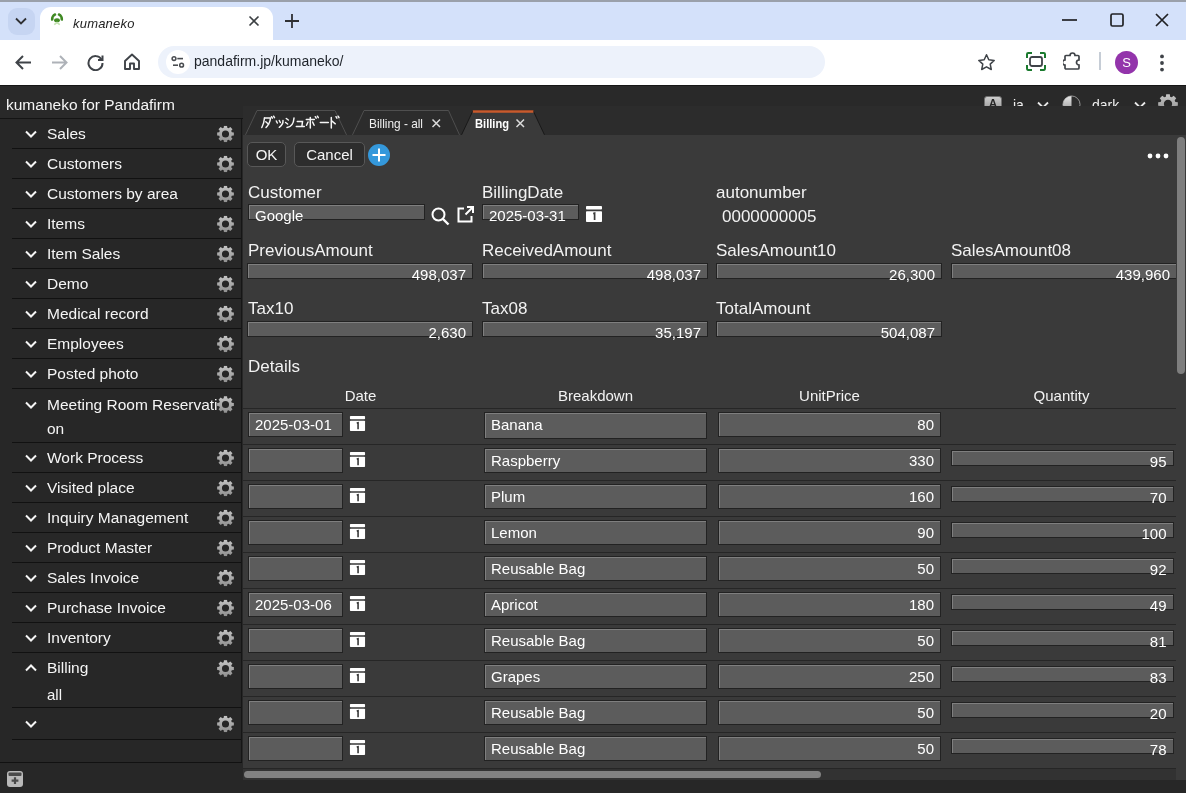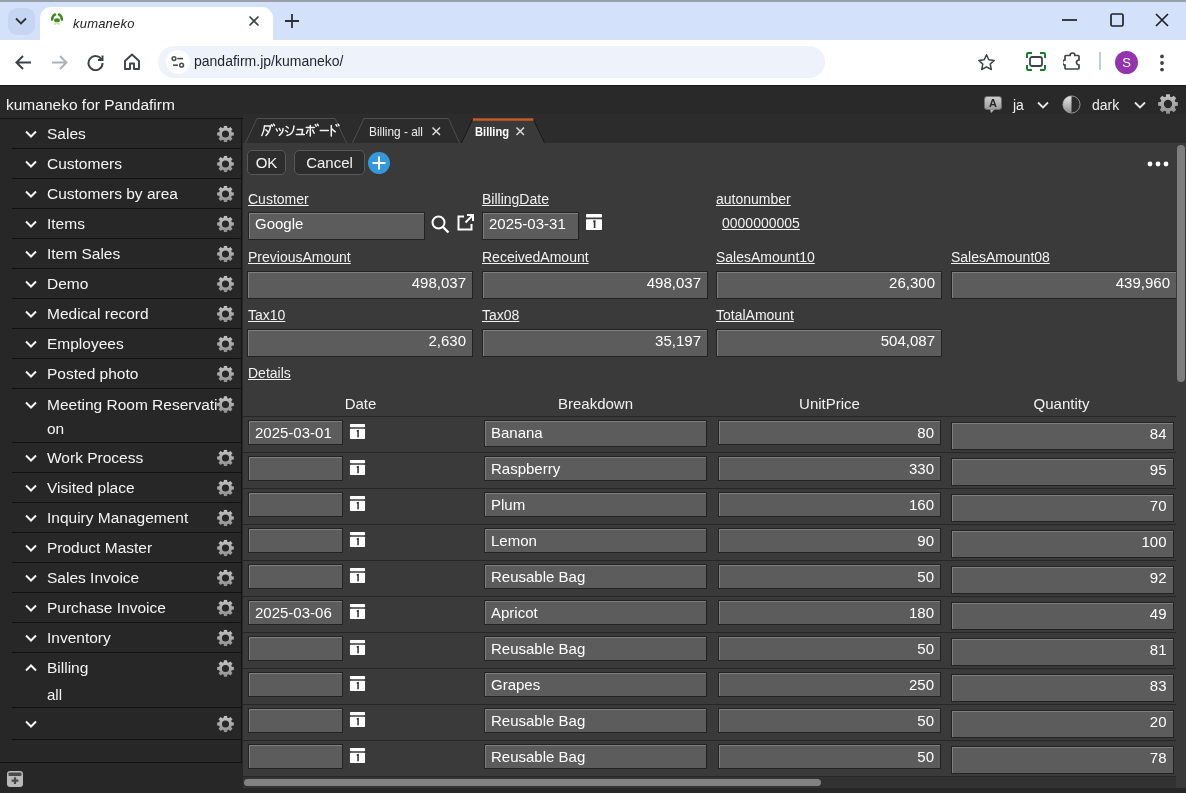--- a/index.html
+++ b/index.html
@@ -27,27 +27,27 @@
 
   
   #sidebar { position:absolute; left:0; top:33px; width:242px; height:674px; background:#272727; border-right:1px solid #161616; }
   .mrow { position:relative; border-bottom:1px solid #111111; color:#f5f5f5; font-size:15.5px;margin-left:12px; }
   .mrow .lbl { position:absolute; left:35px; top:50%; transform:translateY(-50%); white-space:normal; line-height:24px; width:175px; }
   .mrow .chev { position:absolute; left:13px; top:50%; transform:translateY(-50%); }
   .mrow .gear { position:absolute; right:7px; top:50%; transform:translateY(-50%); }
   #sbbottom { position:absolute; left:0; bottom:0; width:242px; height:31px; border-top:1px solid #111; background:#272727; }
 
   
-  #main { position:absolute; left:243px; top:28px; width:943px; height:674px; background:#fdba74;padding-left:28px; }
+  #main { position:absolute; left:243px; top:20px; width:943px; height:674px; background:#fdba74;padding-left:28px; }
   #apptabs { position:absolute; left:0; top:0; width:943px; height:29px; background:#2c2c2c; }
   #content { position:absolute; left:0; top:29px; width:943px; height:645px; background:#3a3a3a; }
 
   .btn { position:absolute; background:#2d2d2d; border:1px solid #585858; border-radius:5px; color:#f5f5f5; font-size:15px; text-align:center; }
-  .flabel { position:absolute; color:#f2f2f2; font-size:14px;text-decoration:underline; }
-  .fin { position:absolute; height:28px; background:#5c5c5c; border:1px solid #222; box-shadow:inset 1px 1px 0 rgba(255,255,255,0.22); color:#fff; font-size:15px; line-height:22px; padding:0 6px; }
+  .flabel { position:absolute; color:#f2f2f2; font-size:17px; }
+  .fin { position:absolute; height:16px; background:#5c5c5c; border:1px solid #222; box-shadow:inset 1px 1px 0 rgba(255,255,255,0.22); color:#fff; font-size:15px; line-height:22px; padding:0 6px; }
   .num { text-align:right; }
   .thead { position:absolute; color:#f2f2f2; font-size:15px; text-align:center; }
   .rowline { position:absolute; left:0; width:943px; height:1px; background:#262626; }
 
   #vscroll { position:absolute; right:0; top:29px; width:10px; height:645px; background:#3a3a3a; }
   #vscroll .thumb { position:absolute; left:1px; width:8px; border-radius:4px; background:#7e7e7e; }
   #hscroll { position:absolute; left:0; bottom:0; width:933px; height:11px; background:#323232; }
   #hscroll .thumb { position:absolute; top:2px; height:7px; border-radius:4px; background:#818181; }
 </style>
 </head>
@@ -455,21 +455,20 @@
         <div class="thead" style="top:252px;left:241px;width:223px">Breakdown</div>
         <div class="thead" style="top:252px;left:475px;width:223px">UnitPrice</div>
         <div class="thead" style="top:252px;left:707px;width:223px">Quantity</div>
         <div class="rowline" style="top:273px"></div>
         <div class="fin" style="left:5px;top:277px;width:95px;height:25px;line-height:23px">2025-03-01</div>
         <svg style="position:absolute;left:106px;top:280px" width="17" height="17" viewBox="0 0 18 18">
             <use href="#calsym"></use>
           </svg>
         <div class="fin" style="left:241px;top:277px;width:223px;height:27px;line-height:23px">Banana</div>
         <div class="fin num" style="left:475px;top:277px;width:223px;height:25px;line-height:23px">80</div>
-        <div class="fin num" style="left:707.5px;top:279px;width:223px">84</div>
         <div class="rowline" style="top:309px"></div>
         <div class="fin" style="left:5px;top:313px;width:95px;height:25px;line-height:23px"></div>
         <svg style="position:absolute;left:106px;top:316px" width="17" height="17" viewBox="0 0 18 18">
             <use href="#calsym"></use>
           </svg>
         <div class="fin" style="left:241px;top:313px;width:223px;height:25px;line-height:23px">Raspberry</div>
         <div class="fin num" style="left:475px;top:313px;width:223px;height:25px;line-height:23px">330</div>
         <div class="fin num" style="left:707.5px;top:315px;width:223px">95</div>
         <div class="rowline" style="top:345px"></div>
         <div class="fin" style="left:5px;top:349px;width:95px;height:25px;line-height:23px"></div>

